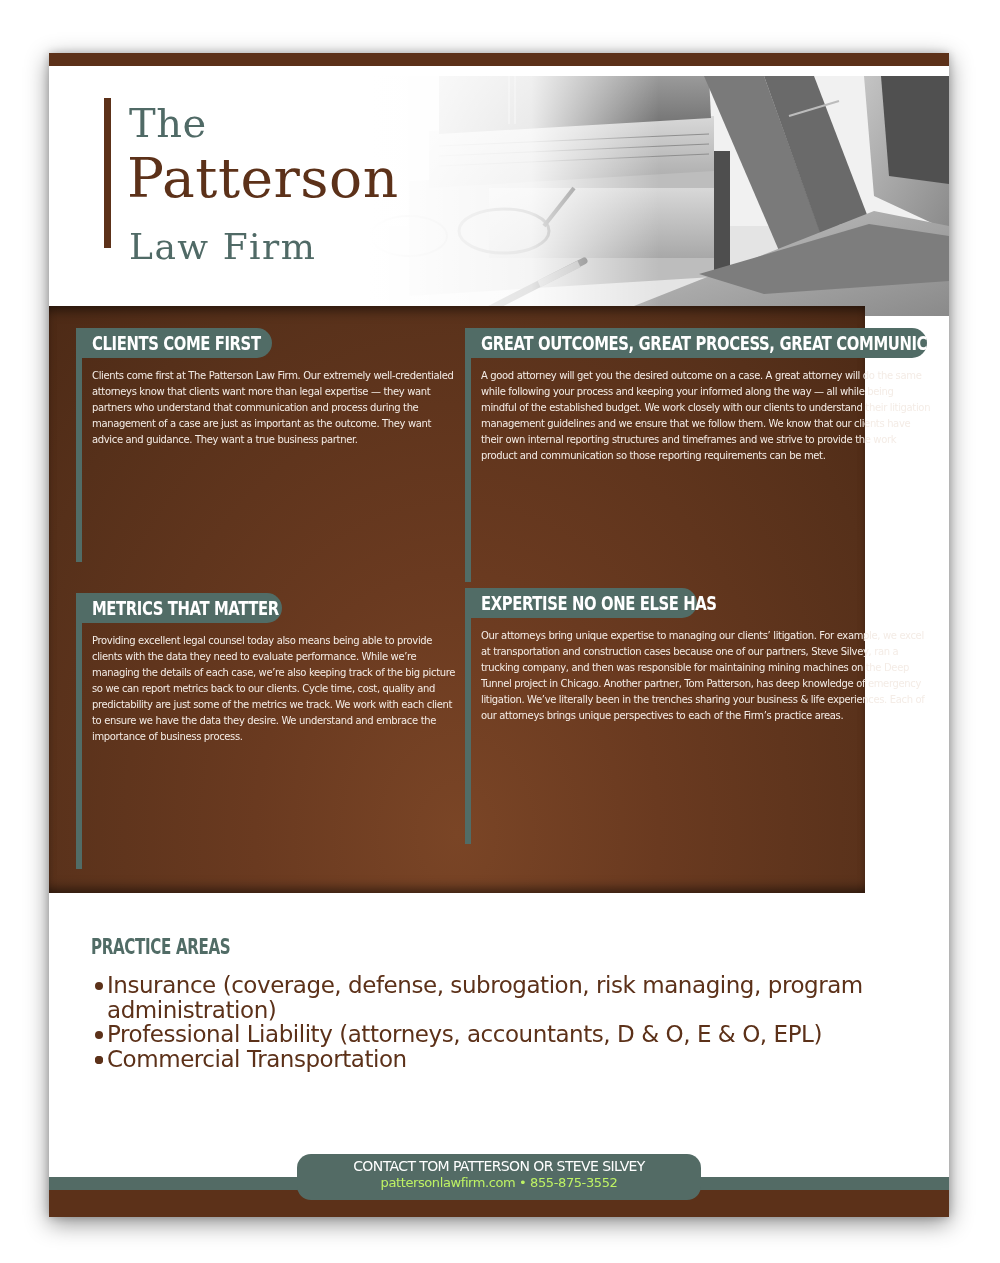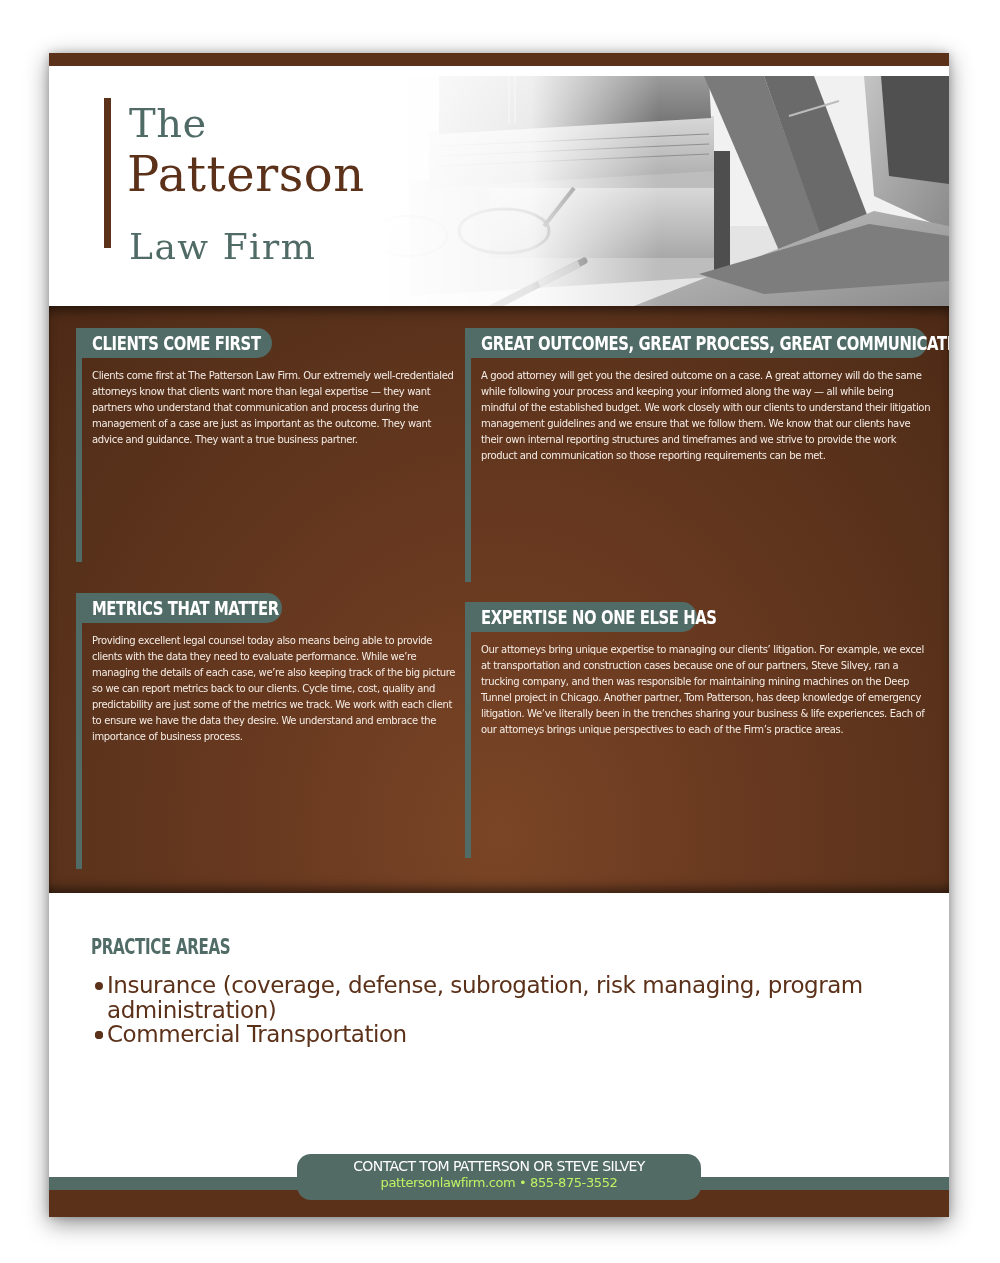--- a/index.html
+++ b/index.html
@@ -10,27 +10,27 @@
     position: absolute; left: 49px; top: 53px; width: 900px; height: 1164px;
     background: #ffffff;
     box-shadow: 0 6px 22px rgba(0,0,0,0.45), 0 0 8px rgba(0,0,0,0.2);
     overflow: hidden;
   }
   .top-bar { position: absolute; left: 0; top: 0; width: 900px; height: 13px; background: #5c3119; }
 
   .header { position: absolute; left: 0; top: 23px; width: 900px; height: 240px; background: #ffffff; overflow: hidden; }
   .logo-bar { position: absolute; left: 55px; top: 22px; width: 7px; height: 150px; background: #5c3119; }
   .logo-the { position: absolute; left: 80px; top: 24px; font-family: "DejaVu Serif", serif; font-size: 40px; color: #506a66; letter-spacing: 0.5px; }
-  .logo-patterson { position: absolute; left: 78px; top: 70px; font-family: "DejaVu Serif", serif; font-size: 48px; color: #5c3119; letter-spacing: 0.5px; }
+  .logo-patterson { position: absolute; left: 78px; top: 70px; font-family: "DejaVu Serif", serif; font-size: 55px; color: #5c3119; letter-spacing: 0.5px; }
   .logo-lawfirm { position: absolute; left: 80px; top: 130px; font-family: "DejaVu Serif", serif; font-size: 36px; color: #506a66; letter-spacing: 1.5px; margin-top: 20px; }
 
   .hero-photo { position: absolute; left: 320px; top: 0; width: 580px; height: 240px; }
 
   .brown-section {
-    position: absolute; left: 0; top: 253px; width: 900px; height: 587px;
+    position: absolute; left: 0; top: 253px; width: 816px; height: 587px;
     background: radial-gradient(ellipse at 50% 90%, #7a4526 0%, #6a3a20 35%, #56301a 80%, #4d2a16 100%);
     box-shadow: inset 0 10px 12px -6px rgba(0,0,0,0.55), inset 0 -10px 12px -6px rgba(0,0,0,0.55);
   }
 
   .block { position: absolute; }
   .block .tab {
     position: absolute; left: 0; top: 0; height: 30px;
     background: #516c66; border-radius: 0 15px 15px 0;
     color: #ffffff; font-family: "DejaVu Sans", sans-serif; font-weight: bold;
     font-size: 19px; line-height: 30px; padding: 0 14px 0 16px;
@@ -52,21 +52,21 @@
   .b2 { left: 416px; top: 22px; width: 470px; height: 260px; }
   .b2 .tab { width: 462px; }
   .b2 .rail { height: 224px; }
   .b2 .body { width: 450px; }
 
   .b3 { left: 27px; top: 287px; width: 380px; height: 285px; }
   .b3 .tab { width: 206px; }
   .b3 .rail { height: 246px; }
   .b3 .body { width: 372px; }
 
-  .b4 { left: 416px; top: 296px; width: 470px; height: 270px; }
+  .b4 { left: 416px; top: 282px; width: 470px; height: 270px; }
   .b4 .tab { width: 232px; }
   .b4 .rail { height: 226px; }
   .b4 .body { width: 450px; }
 
   .practice { position: absolute; left: 42px; top: 882px; width: 840px; }
   .practice-title {
     font-family: "DejaVu Sans", sans-serif; font-weight: bold; color: #516c66;
     font-size: 21px; display: inline-block; transform: scaleX(0.72); transform-origin: left center;
     letter-spacing: -0.5px;
   }
@@ -181,20 +181,21 @@
       <div class="tab"><span>EXPERTISE NO ONE ELSE HAS</span></div>
       <div class="rail"></div>
       <p class="body">Our attorneys bring unique expertise to managing our clients’ litigation. For example, we excel at transportation and construction cases because one of our partners, Steve Silvey, ran a trucking company, and then was responsible for  maintaining mining machines on the Deep Tunnel project in Chicago. Another partner, Tom Patterson, has deep knowledge of emergency litigation. We’ve literally been in the trenches sharing your business &amp; life experiences. Each of our attorneys brings unique perspectives to each of the Firm’s practice areas.</p>
     </div>
   </div>
 
   <div class="practice">
     <div class="practice-title">PRACTICE AREAS</div>
     <ul class="practice-list">
       <li><span class="bullet"></span><span>Insurance (coverage, defense, subrogation, risk managing, program administration)</span></li>
+      <li><span class="bullet"></span><span>Professional Liability (attorneys, accountants, D &amp; O, E &amp; O, EPL)</span></li>
       <li><span class="bullet"></span></li>
       <li><span class="bullet"></span><span>Commercial Transportation</span></li>
     </ul>
   </div>
 
   <div class="teal-stripe"></div>
   <div class="bottom-bar"></div>
   <div class="contact-pill">
     <div class="contact-title">CONTACT TOM PATTERSON OR STEVE SILVEY</div>
     <div class="contact-sub">pattersonlawfirm.com • 855-875-3552</div>

